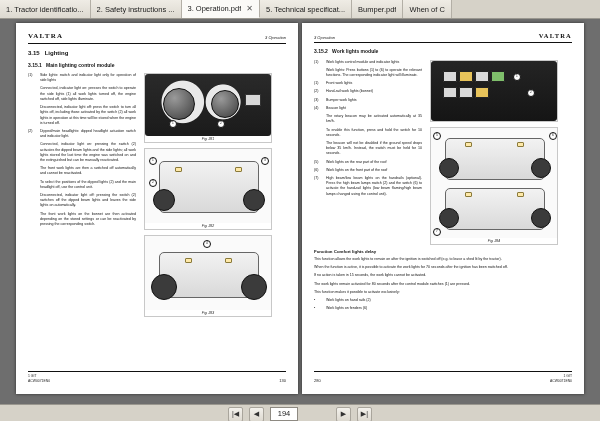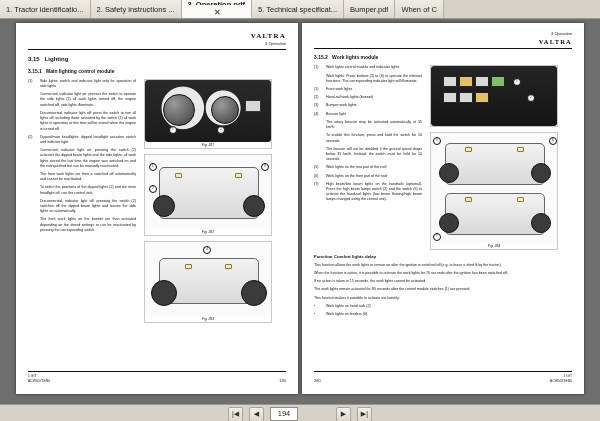--- a/index.html
+++ b/index.html
@@ -18,22 +18,21 @@
   .tab{
     display:flex;align-items:center;gap:3px;
     padding:0 6px;max-width:96px;
     border-right:1px solid #b3afa6;
     background:linear-gradient(#efece5,#ddd9d0);
     white-space:nowrap;overflow:hidden;text-overflow:ellipsis;
     cursor:default;
   }
   .tab.active{
     background:#fbfaf7;border-bottom:1px solid #fbfaf7;
-    font-weight:bold;
-    flex-direction:column;
+    font-weight:normal;
   }
   .tab .close{
     font-size:8px;color:#555;margin-left:2px;
   }
   .tab-label{overflow:hidden;text-overflow:ellipsis;white-space:nowrap;}
   
   .viewer{
     position:relative;height:385px;background:#6e6e6e;
     display:flex;justify-content:center;align-items:flex-start;
     gap:4px;padding-top:4px;box-sizing:border-box;
@@ -41,24 +40,23 @@
   .page{
     width:282px;height:371px;background:#fff;
     box-shadow:0 0 3px rgba(0,0,0,.6);
     position:relative;box-sizing:border-box;
     padding:8px 12px 10px 12px;
     font-size:3.6px;line-height:1.45;color:#111;
   }
   .page-inner{position:relative;height:100%;}
   
   .pg-head{
-    display:flex;justify-content:flex-start;align-items:flex-end;
+    display:flex;justify-content:space-between;align-items:flex-end;
     border-bottom:0.6px solid #111;padding-bottom:2px;margin-bottom:5px;
     font-size:4px;
-    flex-direction:column;
   }
   .brand{
     font-family:"Liberation Serif",serif;
     font-weight:bold;font-size:7px;letter-spacing:1.2px;color:#111;
   }
   .brand.small{font-size:6.5px;}
   .head-right{font-style:italic;font-size:4px;color:#222;}
   .pg-foot{
     position:absolute;bottom:0;left:0;right:0;
     display:flex;justify-content:space-between;align-items:flex-end;

